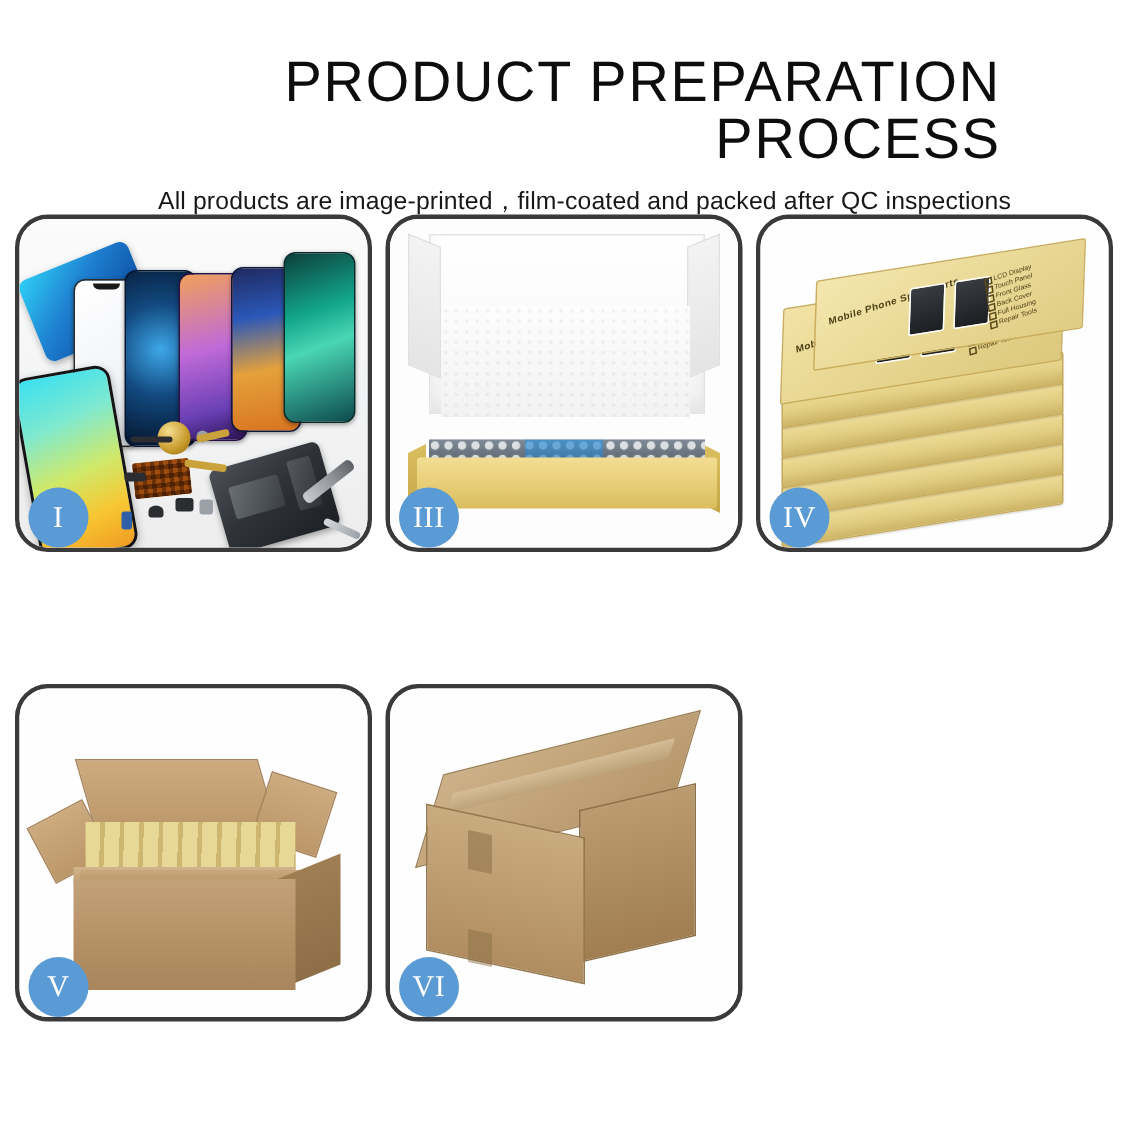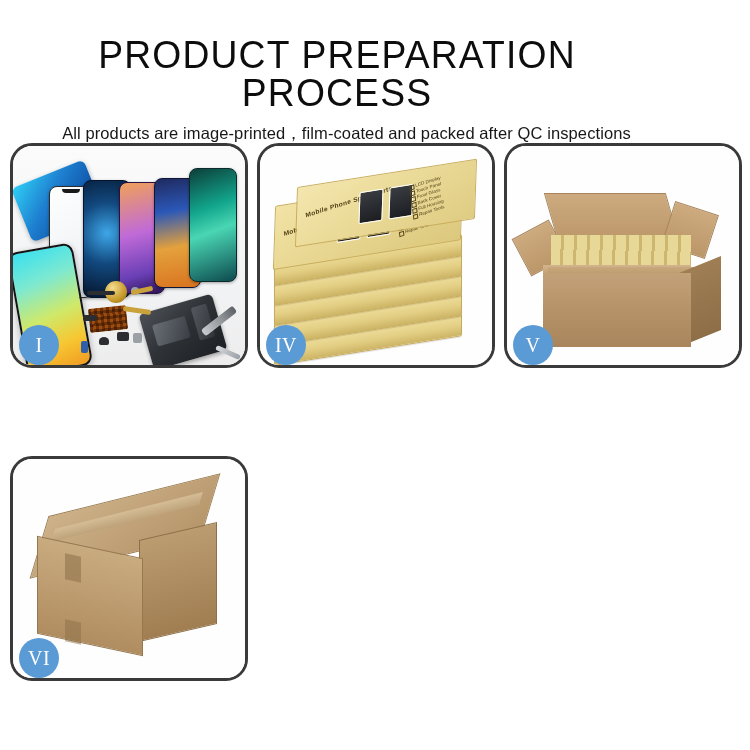--- a/index.html
+++ b/index.html
@@ -14,21 +14,21 @@
     font-family: "Liberation Sans", sans-serif;
     color: #111111;
     position: relative;
   }
 
   
   .header {
     position: absolute;
     top: 0; left: 0;
     width: 674px;
-    text-align: center;
+    text-align: right;
   }
   .page-title {
     margin: 0;
     padding-top: 36px;
     font-size: 38px;
     font-weight: 500;
     letter-spacing: 1.2px;
     line-height: 1.0;
     color: #0d0d0d;
     font-family: "Liberation Sans", sans-serif;
@@ -515,20 +515,35 @@
       <div class="bit lt" style="left:120px;bottom:22px;width:9px;height:10px;border-radius:2px;"></div>
       <div class="flex-cable" style="left:118px;bottom:72px;width:22px;transform:rotate(-12deg);"></div>
       <div class="flex-cable" style="left:110px;bottom:52px;width:28px;transform:rotate(8deg);"></div>
       <div class="tool"></div>
       <div class="tool2"></div>
     </div>
     <div class="badge">I</div>
   </div>
 
 
+  <div class="panel">
+    <div class="panel-media sc-openbox">
+      <div class="ob-lid"></div>
+      <div class="ob-lid-l"></div>
+      <div class="ob-lid-r"></div>
+      <div class="ob-foam"></div>
+      <div class="ob-left-wall"></div>
+      <div class="ob-right-wall"></div>
+      <div class="ob-body-in">
+        <div class="ob-items"></div>
+      </div>
+      <div class="ob-body"></div>
+    </div>
+    <div class="badge">III</div>
+  </div>
 
   <div class="panel">
     <div class="panel-media sc-stack">
       <div class="stk s1"></div>
       <div class="stk s2"></div>
       <div class="stk s3"></div>
       <div class="stk s4"></div>
       <div class="stk s5"></div>
 
       <div class="stk-top">

